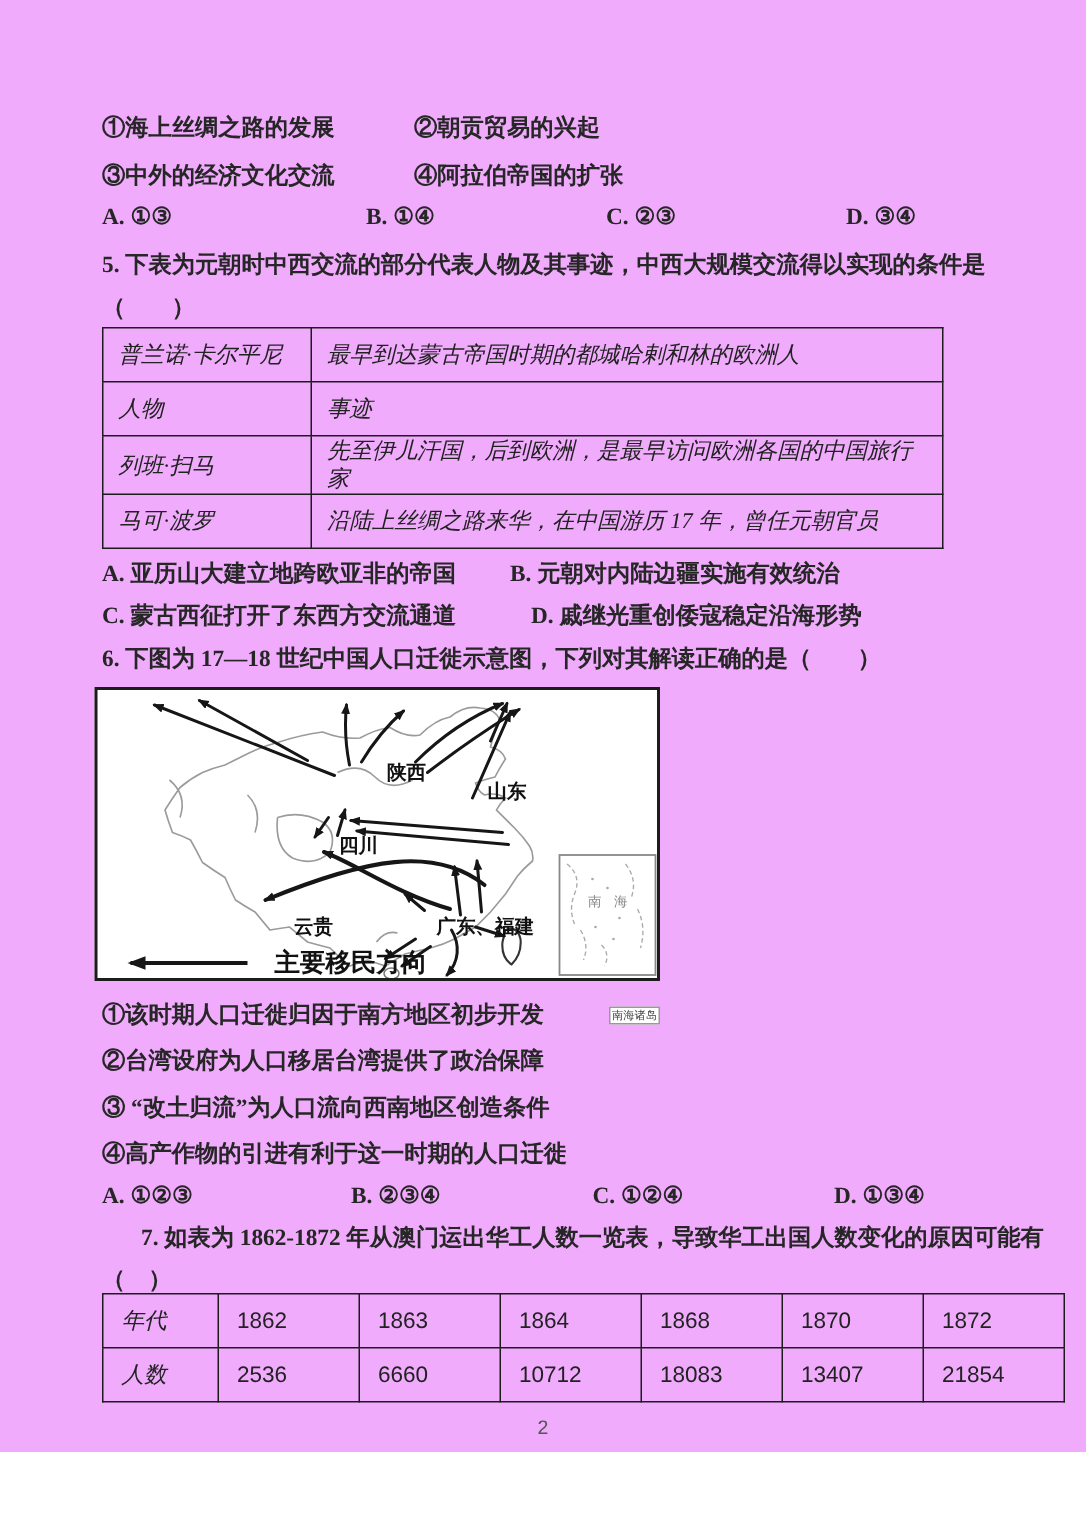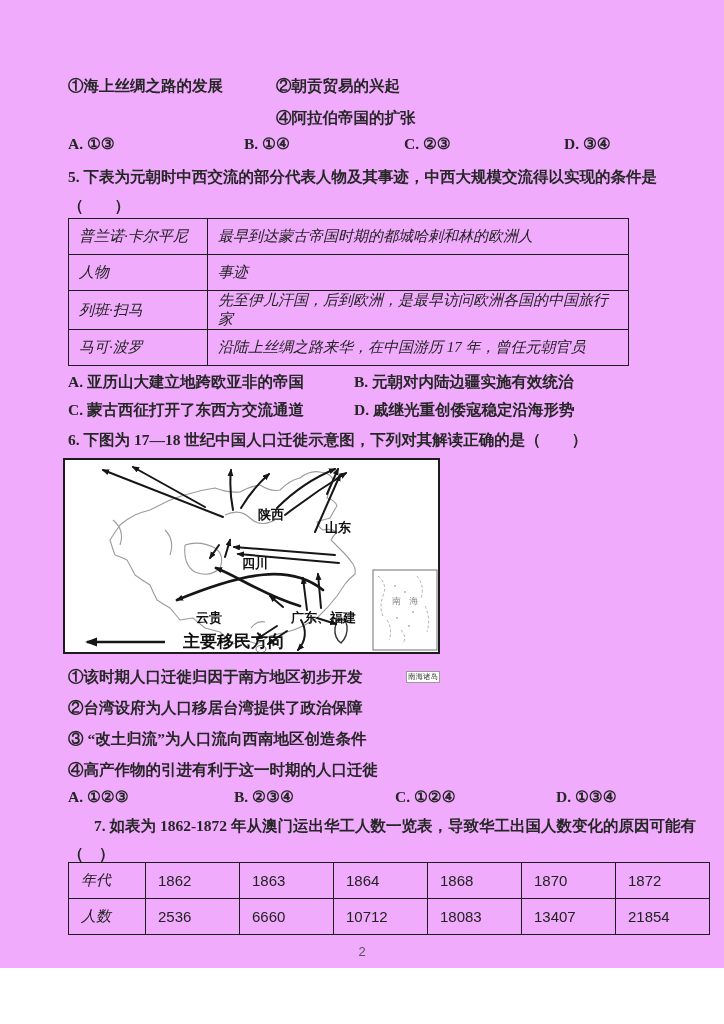--- a/index.html
+++ b/index.html
@@ -34,20 +34,21 @@
   .pagenum{position:absolute;left:0;top:944px;width:724px;text-align:center;
            font-size:13px;color:#555;font-family:"Liberation Sans","DejaVu Sans",sans-serif;}
 </style>
 </head>
 <body>
 
 <div class="page">
 
   <div class="line" style="left:68px;top:75px;">①海上丝绸之路的发展</div>
   <div class="line" style="left:276px;top:75px;">②朝贡贸易的兴起</div>
+  <div class="line" style="left:68px;top:107px;">③中外的经济文化交流</div>
   <div class="line" style="left:276px;top:107px;">④阿拉伯帝国的扩张</div>
   <div>
     <span class="opt" style="left:68px;top:135px;">A. ①③</span>
     <span class="opt" style="left:244px;top:135px;">B. ①④</span>
     <span class="opt" style="left:404px;top:135px;">C. ②③</span>
     <span class="opt" style="left:564px;top:135px;">D. ③④</span>
   </div>
 
   <div class="line" style="left:68px;top:166px;">5. 下表为元朝时中西交流的部分代表人物及其事迹，中西大规模交流得以实现的条件是</div>
   <div class="line" style="left:68px;top:195px;">（　　）</div>
@@ -68,21 +69,21 @@
       </tr>
       <tr>
         <td class="c1">马可·波罗</td>
         <td class="c2">沿陆上丝绸之路来华，在中国游历 17 年，曾任元朝官员</td>
       </tr>
     </tbody>
   </table>
 
   <div>
     <span class="opt" style="left:68px;top:372px;">A. 亚历山大建立地跨欧亚非的帝国</span>
-    <span class="opt" style="left:354px;top:372px;text-align:right;">B. 元朝对内陆边疆实施有效统治</span>
+    <span class="opt" style="left:340px;top:372px;text-align:right;">B. 元朝对内陆边疆实施有效统治</span>
     <span class="opt" style="left:68px;top:400px;">C. 蒙古西征打开了东西方交流通道</span>
     <span class="opt" style="left:354px;top:400px;">D. 戚继光重创倭寇稳定沿海形势</span>
   </div>
 
   <div class="line" style="left:68px;top:429px;">6. 下图为 17—18 世纪中国人口迁徙示意图，下列对其解读正确的是（　　）</div>
 
   <div class="map">
     <svg width="373" height="192" viewBox="0 0 373 192">
       <defs>
         <marker id="ah" markerWidth="9" markerHeight="8" refX="6" refY="3" orient="auto" markerUnits="userSpaceOnUse">
@@ -156,21 +157,21 @@
             <circle cx="340" cy="132" r="0.9"></circle>
           <circle cx="348" cy="152" r="0.9"></circle>
             <circle cx="332" cy="158" r="0.9"></circle>
           <circle cx="344" cy="166" r="0.9"></circle>
         </g>
       </g>
     </svg>
 
     <span class="maplabel" style="left:165px;top:46px;">陕西</span>
     <span class="maplabel" style="left:232px;top:59px;">山东</span>
-    <span class="maplabel" style="left:149px;top:95px;">四川</span>
+    <span class="maplabel" style="left:133px;top:95px;">四川</span>
     <span class="maplabel" style="left:103px;top:149px;">云贵</span>
     <span class="maplabel" style="left:198px;top:149px;">广东、福建</span>
     <span class="legendtext">主要移民方向</span>
     <span class="insetsea">南 海</span>
     <span class="insetcap">南海诸岛</span>
   </div>
 
   <div class="line" style="left:68px;top:666px;">①该时期人口迁徙归因于南方地区初步开发</div>
   <div class="line" style="left:68px;top:697px;">②台湾设府为人口移居台湾提供了政治保障</div>
   <div class="line" style="left:68px;top:728px;">③ “改土归流”为人口流向西南地区创造条件</div>

